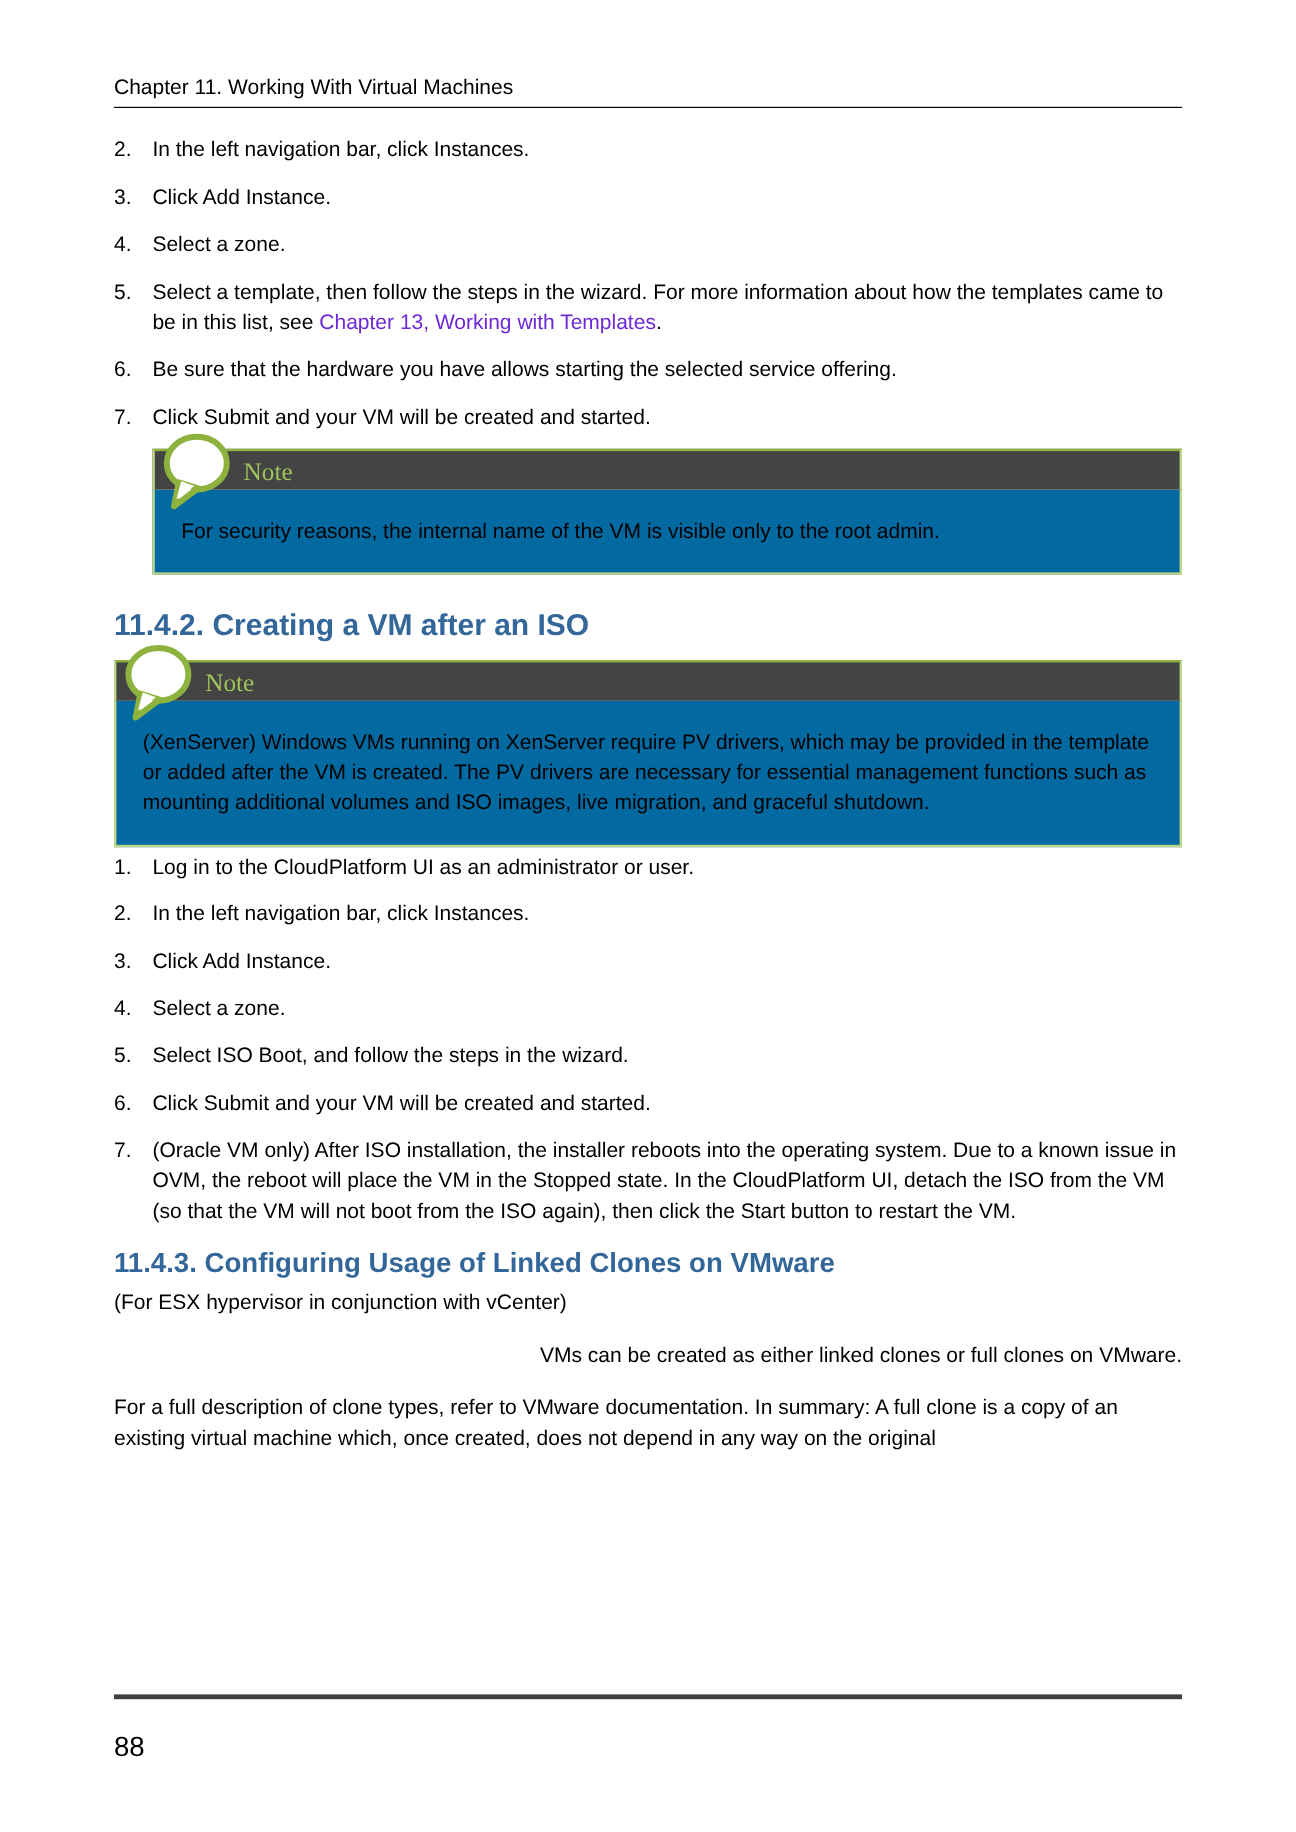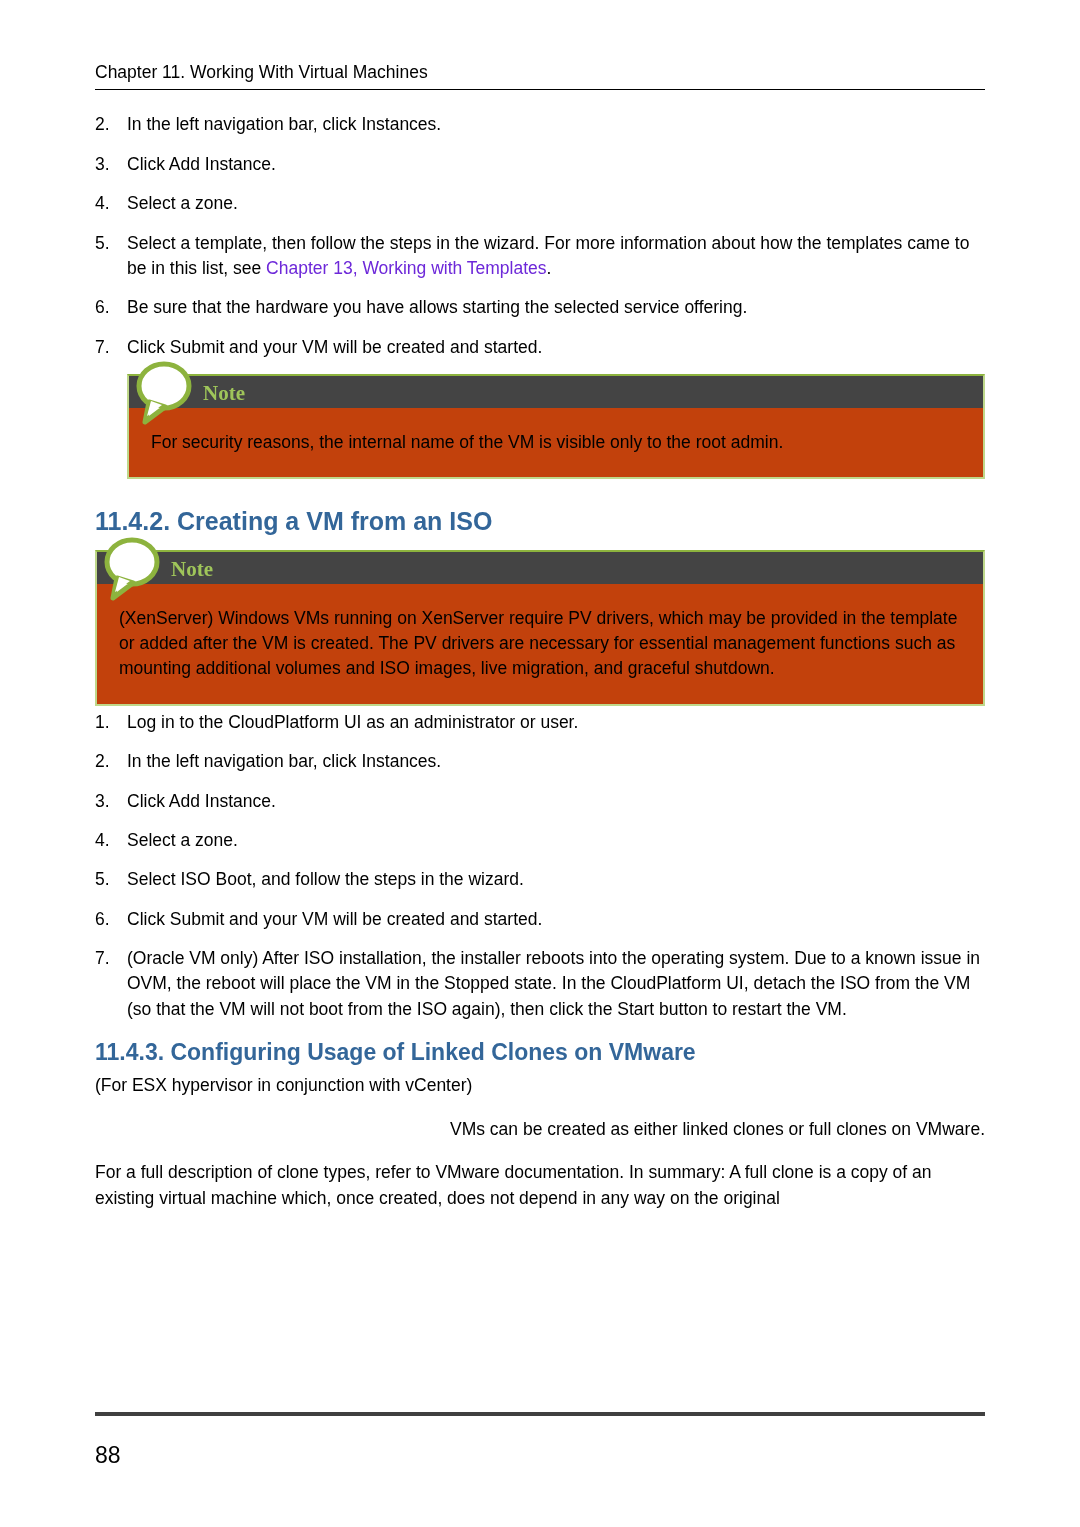--- a/index.html
+++ b/index.html
@@ -42,40 +42,40 @@
   .callout {
     margin-top: 10px;
     position: relative;
   }
   .callout-header {
     background: #444444;
     height: 34px;
     line-height: 34px;
     color: #9fc55a;
     font-family: Georgia, "Times New Roman", serif;
-    font-weight: bold;
+    font-weight: normal;
     font-size: 21px;
     padding-left: 74px;
     position: relative;
     border-top: 2px solid #8db33e;
     border-left: 2px solid #bfd88a;
     border-right: 2px solid #bfd88a;
   }
   .callout-bubble {
     position: absolute;
     left: 6px;
     top: -20px;
     width: 58px;
     height: 71px;
   }
   .callout-body {
     border-left: 2px solid #bfd88a;
     border-right: 2px solid #bfd88a;
     border-bottom: 2px solid #bfd88a;
-    background: #c2410c;
+    background: #0369a1;
     padding: 22px 22px 22px 22px;
   }
   h2.section {
     color: #336699;
     font-size: 25px;
     font-weight: bold;
     margin-top: 24px;
     margin-bottom: 8px;
   }
   h2.sub {
@@ -137,21 +137,21 @@
     <svg class="callout-bubble" viewBox="0 0 58 71">
       <ellipse cx="29" cy="30" rx="25" ry="22" fill="#ffffff" stroke="#8db33e" stroke-width="5"></ellipse>
       <path d="M 14 46 L 10 66 L 30 51 Z" fill="#ffffff" stroke="#8db33e" stroke-width="5" stroke-linejoin="round"></path>
       <path d="M 16 45 L 12 60 L 27 49 Z" fill="#ffffff"></path>
     </svg>
     <span>Note</span>
   </div>
   <div class="callout-body">For security reasons, the internal name of the VM is visible only to the root admin.</div>
 </div>
 
-<h2 class="section">11.4.2. Creating a VM from an ISO</h2>
+<h2 class="section">11.4.2. Creating a VM after an ISO</h2>
 
 <div class="callout">
   <div class="callout-header">
     <svg class="callout-bubble" viewBox="0 0 58 71">
       <ellipse cx="29" cy="30" rx="25" ry="22" fill="#ffffff" stroke="#8db33e" stroke-width="5"></ellipse>
       <path d="M 14 46 L 10 66 L 30 51 Z" fill="#ffffff" stroke="#8db33e" stroke-width="5" stroke-linejoin="round"></path>
       <path d="M 16 45 L 12 60 L 27 49 Z" fill="#ffffff"></path>
     </svg>
     <span>Note</span>
   </div>

